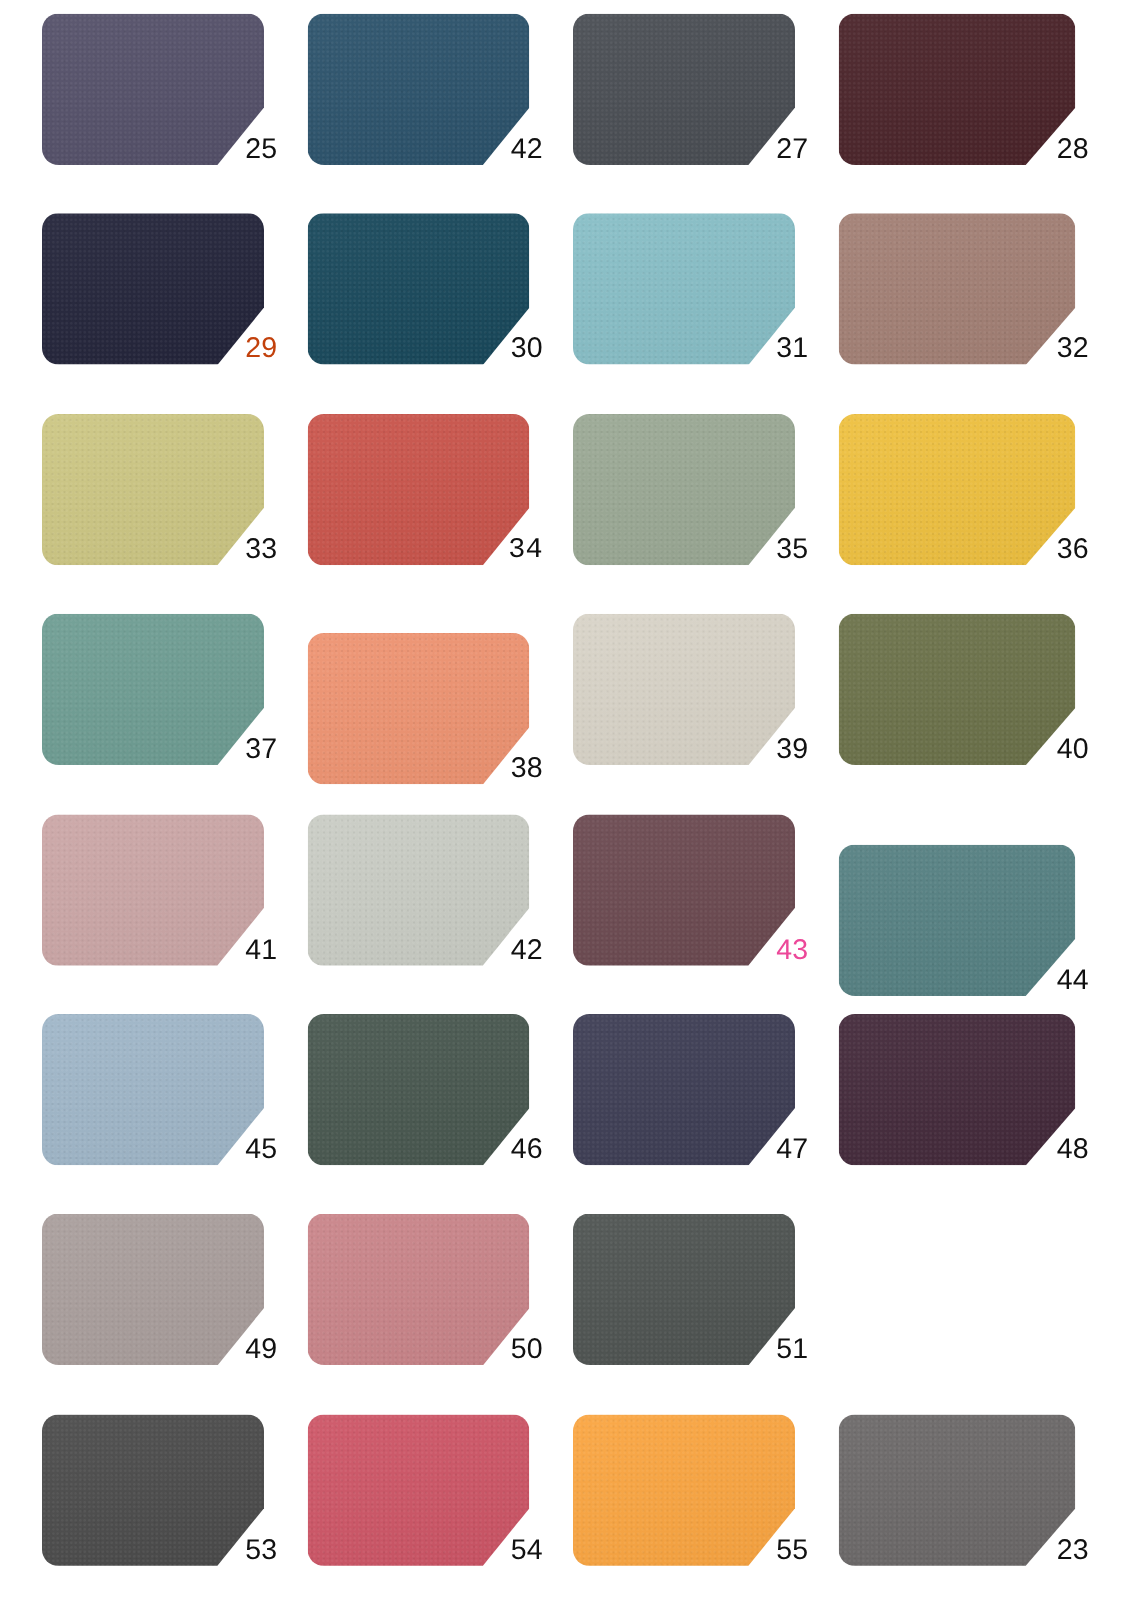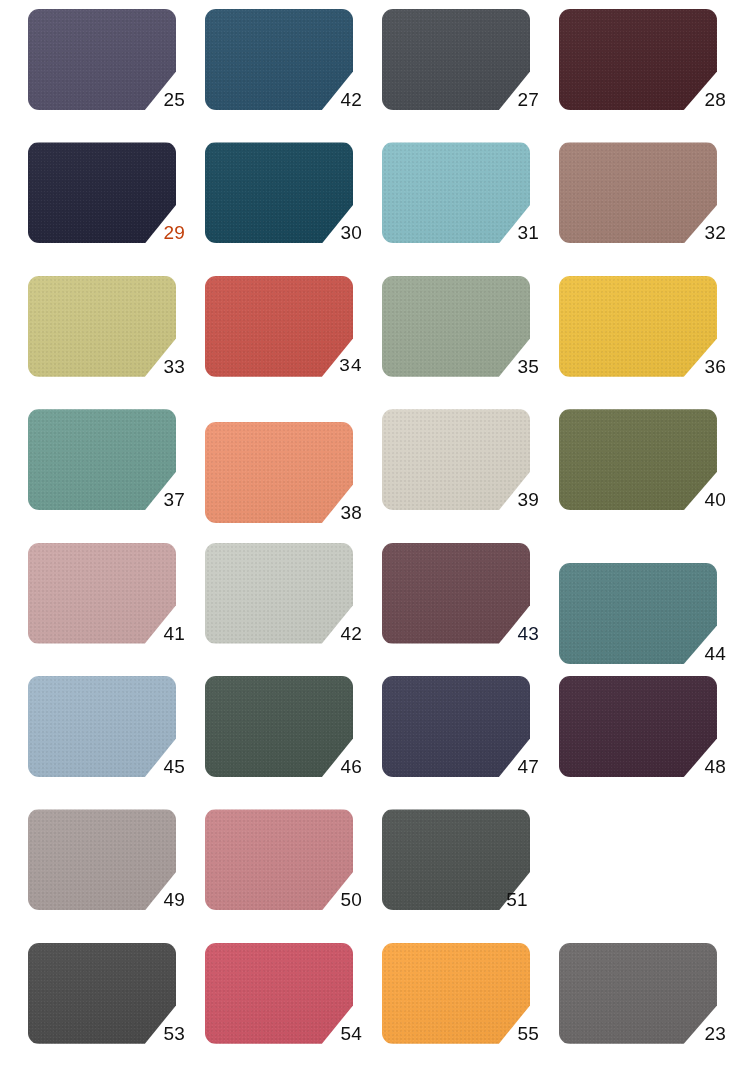--- a/index.html
+++ b/index.html
@@ -155,21 +155,21 @@
     <div class="swatch-cell col-1" style="left: 28px; top: 542.6px;">
       <div class="swatch-chip" style="background-color: rgb(203, 166, 166);"></div>
       <div class="swatch-number" style="color: rgb(17, 17, 17);">41</div>
     </div>
     <div class="swatch-cell col-2" style="left: 205px; top: 542.6px;">
       <div class="swatch-chip" style="background-color: rgb(201, 204, 196);"></div>
       <div class="swatch-number" style="color: rgb(17, 17, 17);">42</div>
     </div>
     <div class="swatch-cell col-3" style="left: 382px; top: 542.6px;">
       <div class="swatch-chip" style="background-color: rgb(107, 73, 80);"></div>
-      <div class="swatch-number" style="color: #0f172a;">43</div>
+      <div class="swatch-number" style="color: #ec4899;">43</div>
     </div>
     <div class="swatch-cell col-4" style="left: 559px; top: 563px;">
       <div class="swatch-chip" style="background-color: rgb(85, 128, 130);"></div>
       <div class="swatch-number" style="color: rgb(17, 17, 17);">44</div>
     </div>
     <div class="swatch-cell col-1" style="left: 28px; top: 676px;">
       <div class="swatch-chip" style="background-color: rgb(159, 182, 200);"></div>
       <div class="swatch-number" style="color: rgb(17, 17, 17);">45</div>
     </div>
     <div class="swatch-cell col-2" style="left: 205px; top: 676px;">
@@ -187,21 +187,21 @@
     <div class="swatch-cell col-1" style="left: 28px; top: 809.4px; border-radius: 12px;">
       <div class="swatch-chip" style="background-color: rgb(169, 158, 156);"></div>
       <div class="swatch-number" style="color: rgb(17, 17, 17);">49</div>
     </div>
     <div class="swatch-cell col-2" style="left: 205px; top: 809.4px;">
       <div class="swatch-chip" style="background-color: rgb(201, 132, 137);"></div>
       <div class="swatch-number" style="color: rgb(17, 17, 17);">50</div>
     </div>
     <div class="swatch-cell col-3" style="left: 382px; top: 809.4px;">
       <div class="swatch-chip" style="background-color: rgb(78, 83, 81);"></div>
-      <div class="swatch-number" style="color: rgb(17, 17, 17); text-align: center;">51</div>
+      <div class="swatch-number" style="color: rgb(17, 17, 17);">51</div>
     </div>
     <div class="swatch-cell col-1" style="left: 28px; top: 942.8px;">
       <div class="swatch-chip" style="background-color: rgb(75, 75, 75);"></div>
       <div class="swatch-number" style="color: rgb(17, 17, 17);">53</div>
     </div>
     <div class="swatch-cell col-2" style="left: 205px; top: 942.8px;">
       <div class="swatch-chip" style="background-color: rgb(205, 85, 102);"></div>
       <div class="swatch-number" style="color: rgb(17, 17, 17);">54</div>
     </div>
     <div class="swatch-cell col-3" style="left: 382px; top: 942.8px;">

